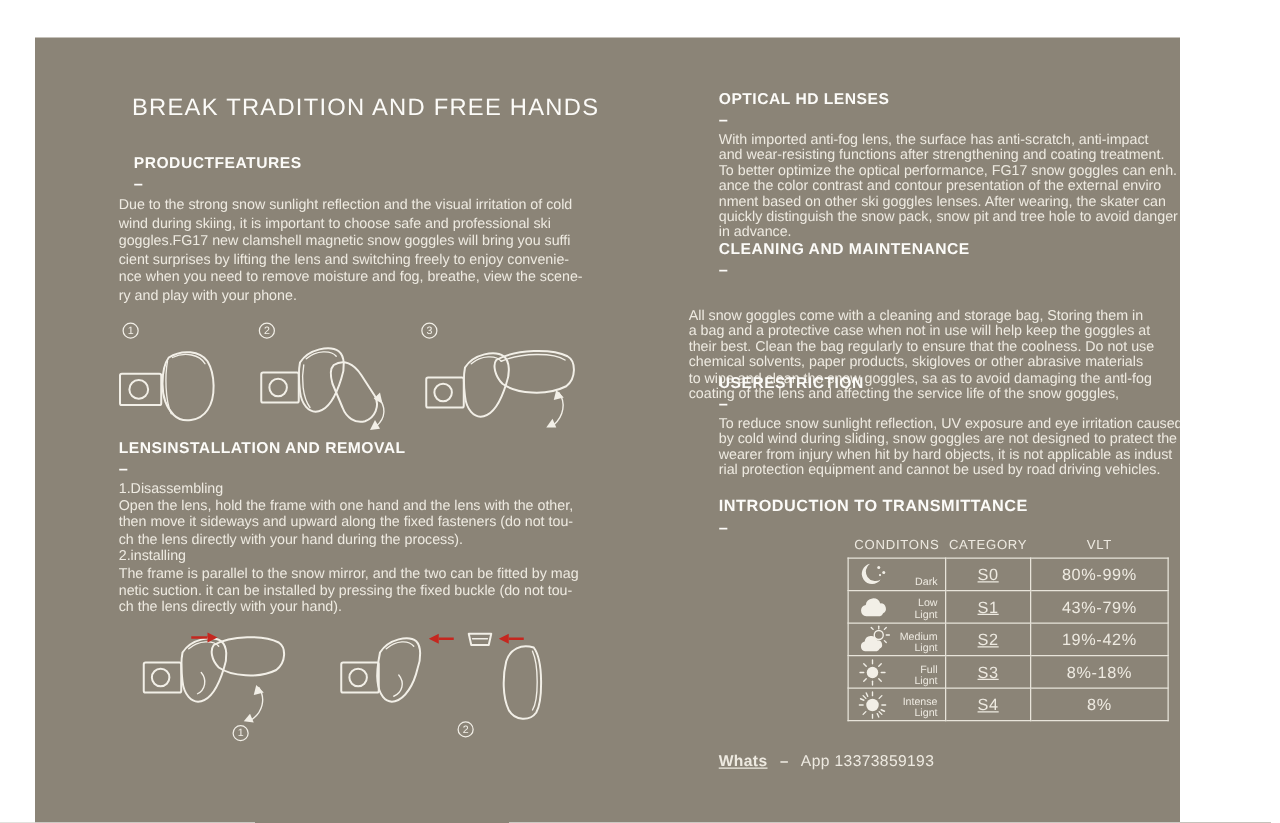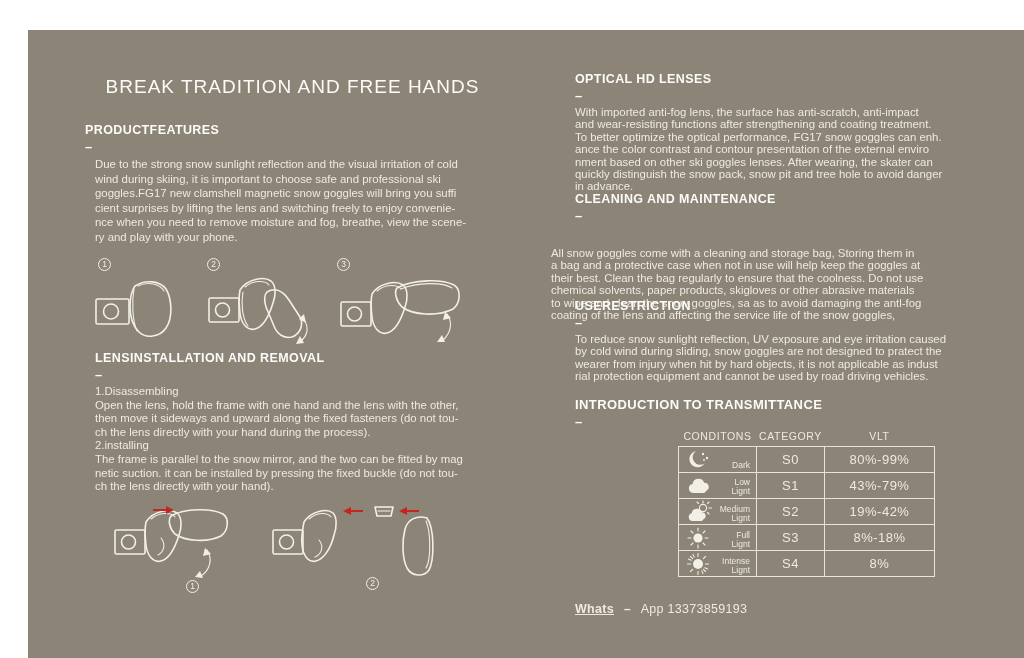--- a/index.html
+++ b/index.html
@@ -1,21 +1,21 @@
 <!DOCTYPE html>
 <html style="--background: #8b8477; --paper: #ffffff; --text: #eeeae1; --heading: #fcfbf8; --red: #c5271f; --table-border: #e8e4da; --line: #f2efe7;"><head>
 <meta charset="utf-8">
 <style>
   :root{
     --background:#8b8477; --paper:#ffffff; --text:#eeeae1; --heading:#fcfbf8;
     --red:#c5271f; --table-border:#e8e4da; --line:#f2efe7;
   }
   *{margin:0;padding:0;box-sizing:border-box;}
   body{font-family:"Liberation Sans",sans-serif;background:#fff;}
-  .canvas{position:relative;width:1024px;height:658px;background:var(--paper);overflow:hidden;}
+  .canvas{position:relative;width:944px;height:658px;background:var(--paper);overflow:hidden;}
   .page{position:absolute;left:28px;top:30px;width:996px;height:628px;background:var(--background);}
   .abs{position:absolute;}
   .doc-title{font-size:19px;letter-spacing:1px;color:var(--heading);text-align:center;font-weight:400;}
   h3.sec{font-size:12.5px;font-weight:bold;color:var(--heading);letter-spacing:.4px;}
   .dash{font-size:13px;font-weight:bold;color:var(--heading);line-height:1;margin-top:3px;}
   .body-text{color:var(--text);white-space:pre-line;}
   .lt{font-size:11.4px;line-height:14.5px;width:440px;}
   .lt2{font-size:11.4px;line-height:13.6px;width:440px;}
   .rt{font-size:11.4px;line-height:12.4px;width:445px;}
   .circle-num{display:inline-flex;align-items:center;justify-content:center;
@@ -23,38 +23,38 @@
     color:var(--line);font-size:8.5px;line-height:1;}
   svg .ln{stroke:var(--line);stroke-width:1.6;fill:none;stroke-linecap:round;stroke-linejoin:round;}
   svg .thin{stroke:var(--line);stroke-width:1.1;fill:none;stroke-linecap:round;}
   svg .red{stroke:var(--red);stroke-width:2;fill:none;}
   svg .redf{fill:var(--red);}
   svg .wf{fill:var(--line);}
   table.trans{border-collapse:collapse;table-layout:fixed;}
   table.trans th{font-weight:400;font-size:10.5px;letter-spacing:.6px;color:var(--text);
     padding:0 0 4px 0;border:none;}
   table.trans td{border:1.4px solid var(--table-border);height:26px;color:var(--text);}
-  td.cond{width:78px;} td.cat{width:68px;text-align:center;font-size:13px;letter-spacing:.5px;}
+  td.cond{width:78px;} td.cat{width:68px;text-align:center;font-size:13px;letter-spacing:.5px;text-decoration:underline;}
   td.vlt{width:110px;text-align:center;font-size:13px;letter-spacing:.5px;}
   .cond-inner{display:flex;align-items:flex-end;justify-content:space-between;padding:0 6px 0 7px;}
   .cond-label{font-size:8.5px;line-height:1.1;text-align:right;white-space:pre-line;color:var(--text);}
   .footer{display:flex;align-items:baseline;gap:10px;color:var(--text);}
   .footer .brand{font-weight:bold;font-size:12.5px;letter-spacing:.3px;text-decoration:underline;}
   .footer .fdash{font-size:12px;font-weight:bold;}
   .footer .num{font-size:12.5px;letter-spacing:.3px;}
 </style>
 </head>
 <body>
 
 <div class="canvas">
   <div class="page">
 
     <div class="abs doc-title" style="left:62px;top:46px;width:405px;">BREAK TRADITION AND FREE HANDS</div>
 
-    <div class="abs" style="left:57px;top:93px;">
+    <div class="abs" style="left:79px;top:93px;">
       <h3 class="sec">PRODUCTFEATURES</h3>
       <div class="dash">–</div>
     </div>
     <div class="abs body-text lt" style="left:67px;top:127px;">Due to the strong snow sunlight reflection and the visual irritation of cold
 wind during skiing, it is important to choose safe and professional ski
 goggles.FG17 new clamshell magnetic snow goggles will bring you suffi
 cient surprises by lifting the lens and switching freely to enjoy convenie-
 nce when you need to remove moisture and fog, breathe, view the scene-
 ry and play with your phone.</div>
 

